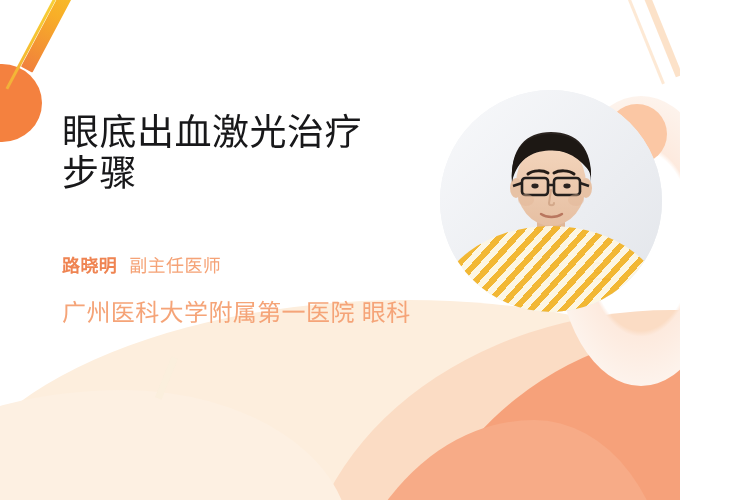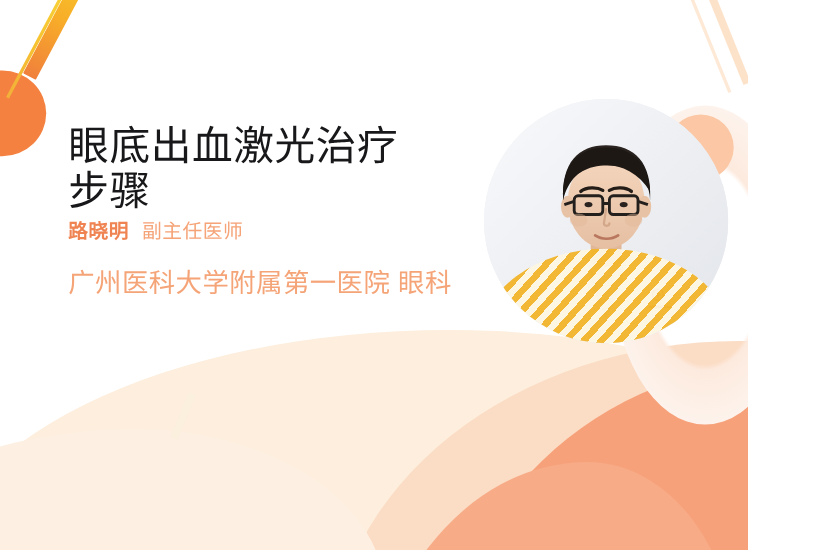--- a/index.html
+++ b/index.html
@@ -123,21 +123,21 @@
   }
   #title {
     margin: 0;
     font-size: 37px;
     line-height: 1.12;
     font-weight: 400;
     letter-spacing: .5px;
     color: #18181a;
     white-space: pre-line;
   }
-  #credits { }
+  #credits { margin-top: 56px; }
   #credit-line-1 {
     font-size: 18px;
     letter-spacing: .4px;
     white-space: nowrap;
   }
   #doctor-name {
     font-weight: 700;
     color: #ef8452;
     margin-right: 12px;
   }

